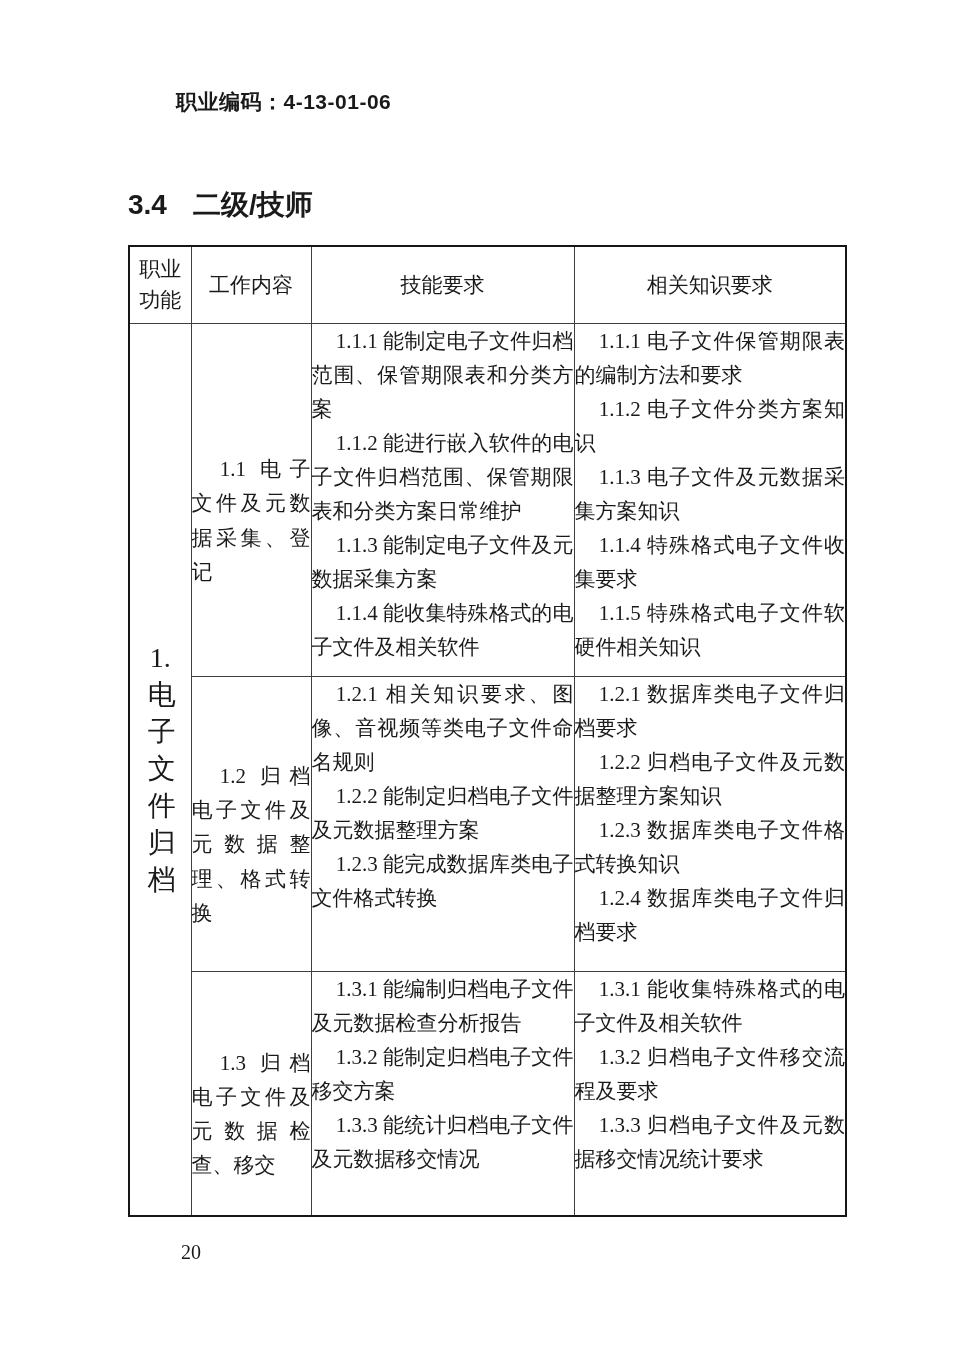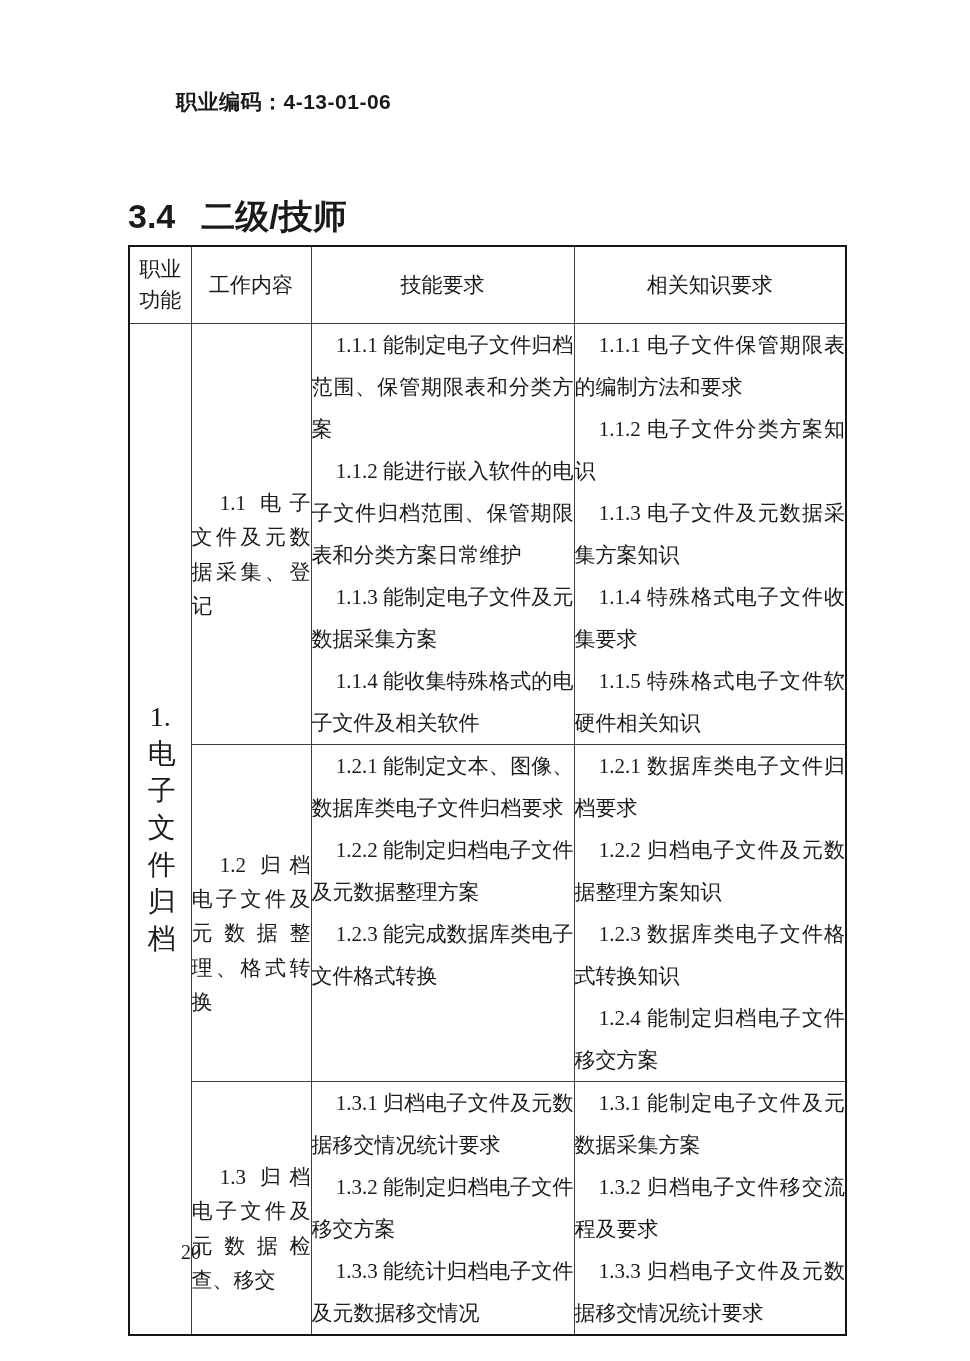--- a/index.html
+++ b/index.html
@@ -22,24 +22,24 @@
     font-weight: bold;
     font-size: 21px;
     letter-spacing: 0.5px;
     white-space: nowrap;
     margin-left: 48px;
   }
 
   .section-heading {
     position: absolute;
     left: 128px;
-    top: 194px;
+    top: 186px;
     font-family: "Liberation Sans", "DejaVu Sans", sans-serif;
     font-weight: bold;
-    font-size: 34px;
+    font-size: 28px;
     white-space: nowrap;
   }
   .section-heading .num { margin-right: 26px; }
 
   table.std {
     position: absolute;
     left: 128px;
     top: 245px;
     width: 717px;
     height: 970px;
@@ -90,21 +90,21 @@
     line-height: 1.62;
     font-size: 21px;
     margin-top: 42px;
   }
 
   td.req-cell { vertical-align: top; padding: 11px 10px 6px 9px; }
   td.req-cell p {
     margin: 0;
     text-indent: 1.15em;
     text-align: justify;
-    line-height: 42px;
+    line-height: 34px;
     font-size: 21px;
   }
 
   .page-number {
     position: absolute;
     left: 141px;
     top: 1241px;
     font-size: 20px;
     margin-left: 40px;
   }
@@ -153,42 +153,42 @@
           <p>1.1.3 电子文件及元数据采集方案知识</p>
           <p>1.1.4 特殊格式电子文件收集要求</p>
           <p>1.1.5 特殊格式电子文件软硬件相关知识</p>
         </td>
     </tr>
     <tr class="r2">
       <td class="work-cell">
         <div class="work-text">1.2 归档电子文件及元数据整理、格式转换</div>
       </td>
       <td class="req-cell">
-          <p>1.2.1 能制定文本、图像、数据库类电子文件归档要求</p>
+          <p>1.2.1 相关知识要求、图像、音视频等类电子文件命名规则</p>
           <p>1.2.2 能制定归档电子文件及元数据整理方案</p>
           <p>1.2.3 能完成数据库类电子文件格式转换</p>
         </td>
       <td class="req-cell">
           <p>1.2.1 数据库类电子文件归档要求</p>
           <p>1.2.2 归档电子文件及元数据整理方案知识</p>
           <p>1.2.3 数据库类电子文件格式转换知识</p>
-          <p>1.2.4 能制定归档电子文件移交方案</p>
+          <p>1.2.4 数据库类电子文件归档要求</p>
         </td>
     </tr>
     <tr class="r3">
       <td class="work-cell">
         <div class="work-text">1.3 归档电子文件及元数据检查、移交</div>
       </td>
       <td class="req-cell">
-          <p>1.3.1 归档电子文件及元数据移交情况统计要求</p>
+          <p>1.3.1 能编制归档电子文件及元数据检查分析报告</p>
           <p>1.3.2 能制定归档电子文件移交方案</p>
           <p>1.3.3 能统计归档电子文件及元数据移交情况</p>
         </td>
       <td class="req-cell">
-          <p>1.3.1 能制定电子文件及元数据采集方案</p>
+          <p>1.3.1 能收集特殊格式的电子文件及相关软件</p>
           <p>1.3.2 归档电子文件移交流程及要求</p>
           <p>1.3.3 归档电子文件及元数据移交情况统计要求</p>
         </td>
     </tr>
   </tbody>
 </table>
 
 <div class="page-number">20</div>
 
 </body></html>

